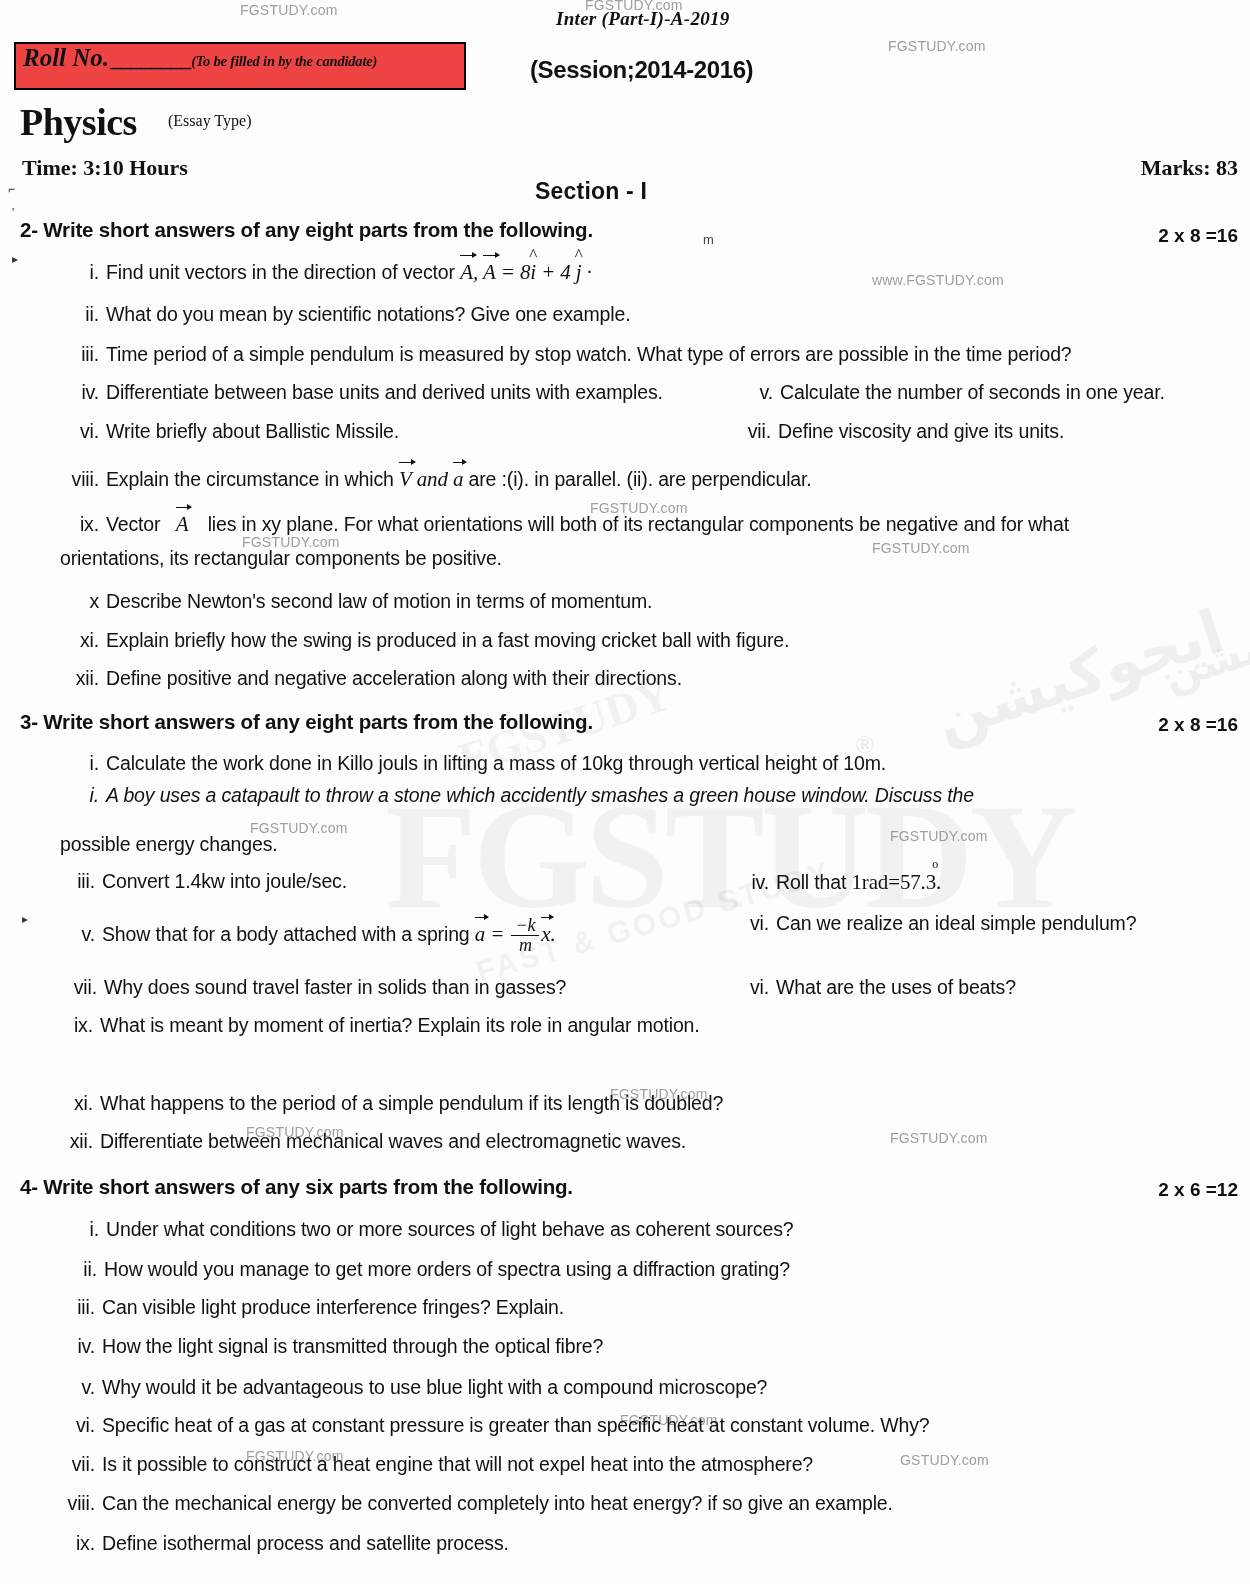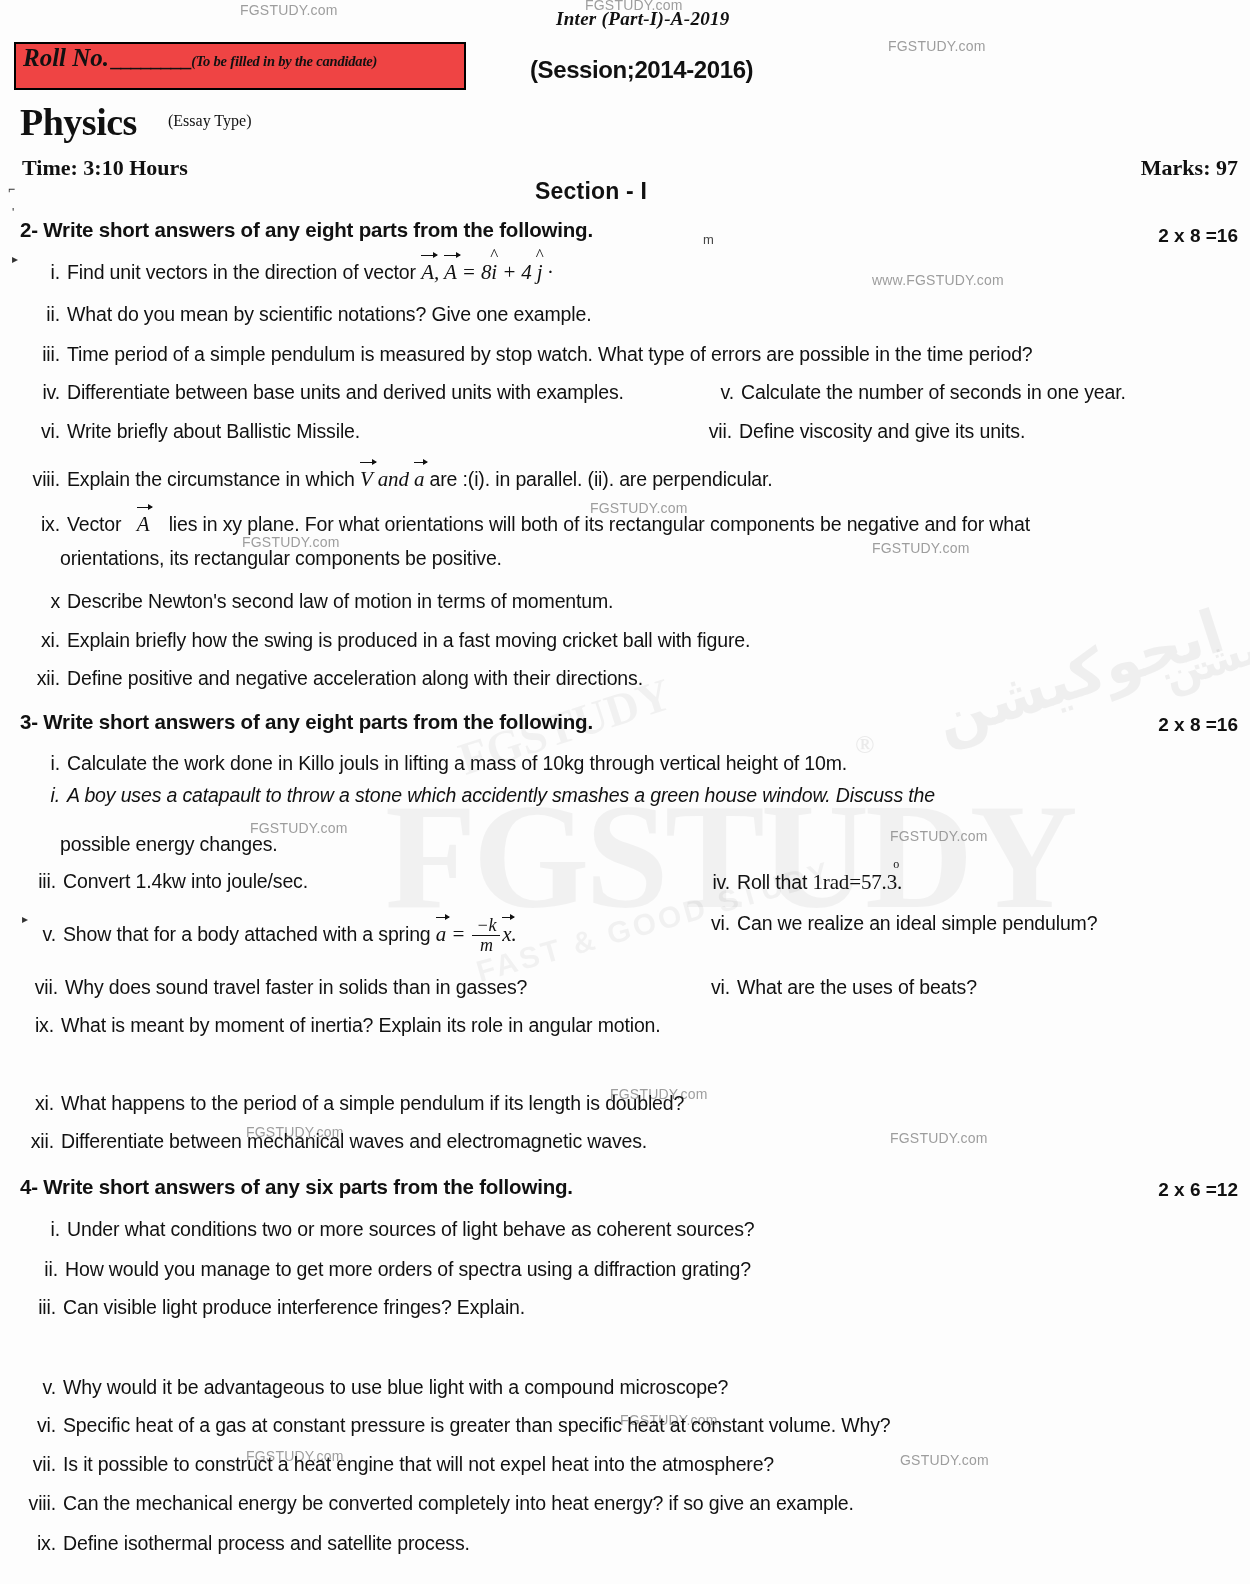--- a/index.html
+++ b/index.html
@@ -169,20 +169,21 @@
     font-weight: bold;
     font-size: 19px;
     white-space: nowrap;
   }
   .part {
     position: absolute;
     font-family: "Liberation Sans", sans-serif;
     font-size: 19.5px;
     white-space: nowrap;
     letter-spacing: -.15px;
+    margin-left: 39px;
   }
   .part .rn {
     display: inline-block;
     text-align: right;
     margin-right: 7px;
   }
   .cont {
     position: absolute;
     font-family: "Liberation Sans", sans-serif;
     font-size: 19.5px;
@@ -300,21 +301,21 @@
       <span class="roll-label">Roll No.</span>
       <span class="roll-blank">________</span>
       <span class="roll-note">(To be filled in by the candidate)</span>
     </div>
   </div>
 
   <div class="hdr-session">(Session;2014-2016)</div>
   <div class="subject">Physics</div>
   <div class="subject-type">(Essay  Type)</div>
   <div class="hdr-time">Time: 3:10 Hours</div>
-  <div class="hdr-marks">Marks: 97</div>
+  <div class="hdr-marks">Marks: 83</div>
   <div class="section-title">Section - I</div>
 
   <div class="tick" style="left:8px; top:182px;">⌐</div>
   <div class="tick" style="left:12px; top:206px;">'</div>
   <div class="tick" style="left:12px; top:252px;">▸</div>
 
   <div class="qhead" style="left:20px; top:218px;">
     <span>2-</span>
     <span>Write short answers of  any eight parts from the following.</span>
   </div>
@@ -438,20 +439,23 @@
 
   <div class="part" style="left:36px; top:1218px;">
     <span class="rn" style="width:24px;">i.</span><span>Under what conditions two or more sources of light behave as coherent sources?</span>
   </div>
   <div class="part" style="left:30px; top:1258px;">
     <span class="rn" style="width:28px;">ii.</span><span>How would you manage to get more orders of spectra using a diffraction grating?</span>
   </div>
   <div class="part" style="left:22px; top:1296px;">
     <span class="rn" style="width:34px;">iii.</span><span>Can visible light produce interference fringes? Explain.</span>
   </div>
+  <div class="part" style="left:22px; top:1335px;">
+    <span class="rn" style="width:34px;">iv.</span><span>How the light signal is transmitted through the optical fibre?</span>
+  </div>
   <div class="part" style="left:32px; top:1376px;">
     <span class="rn" style="width:24px;">v.</span><span>Why would it be advantageous to use blue light with a compound microscope?</span>
   </div>
   <div class="part" style="left:22px; top:1414px;">
     <span class="rn" style="width:34px;">vi.</span><span>Specific heat of a gas at constant pressure is greater than specific heat at constant volume. Why?</span>
   </div>
   <div class="part" style="left:16px; top:1453px;">
     <span class="rn" style="width:40px;">vii.</span><span>Is it possible to construct a heat engine that will not expel heat into the atmosphere?</span>
   </div>
   <div class="part" style="left:12px; top:1492px;">

